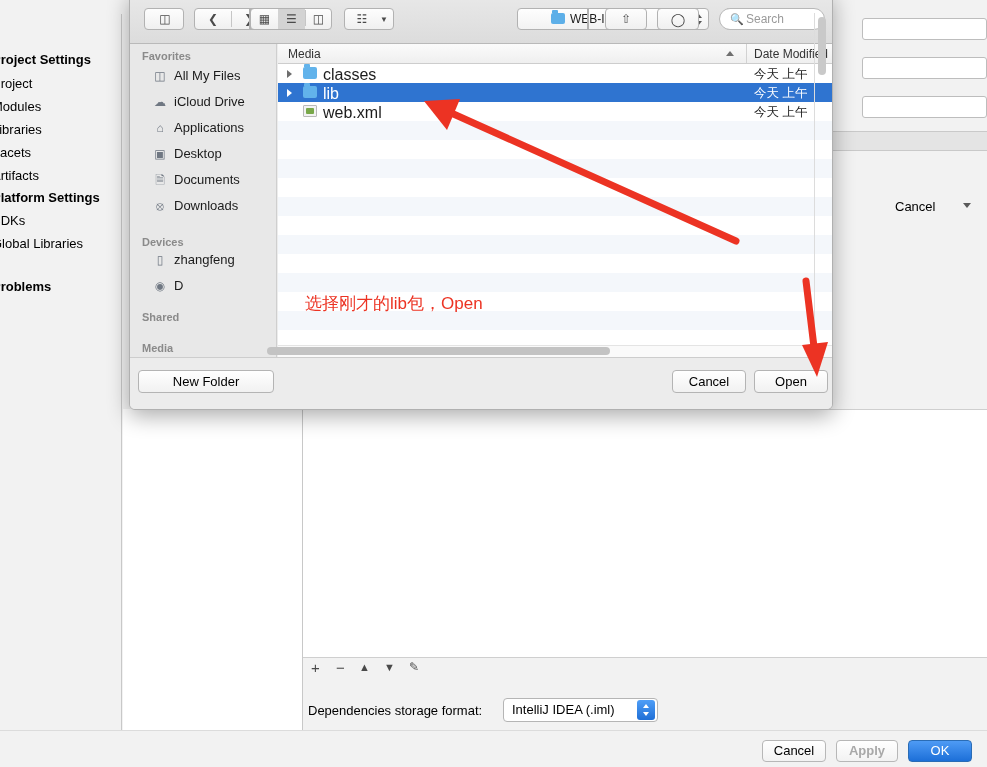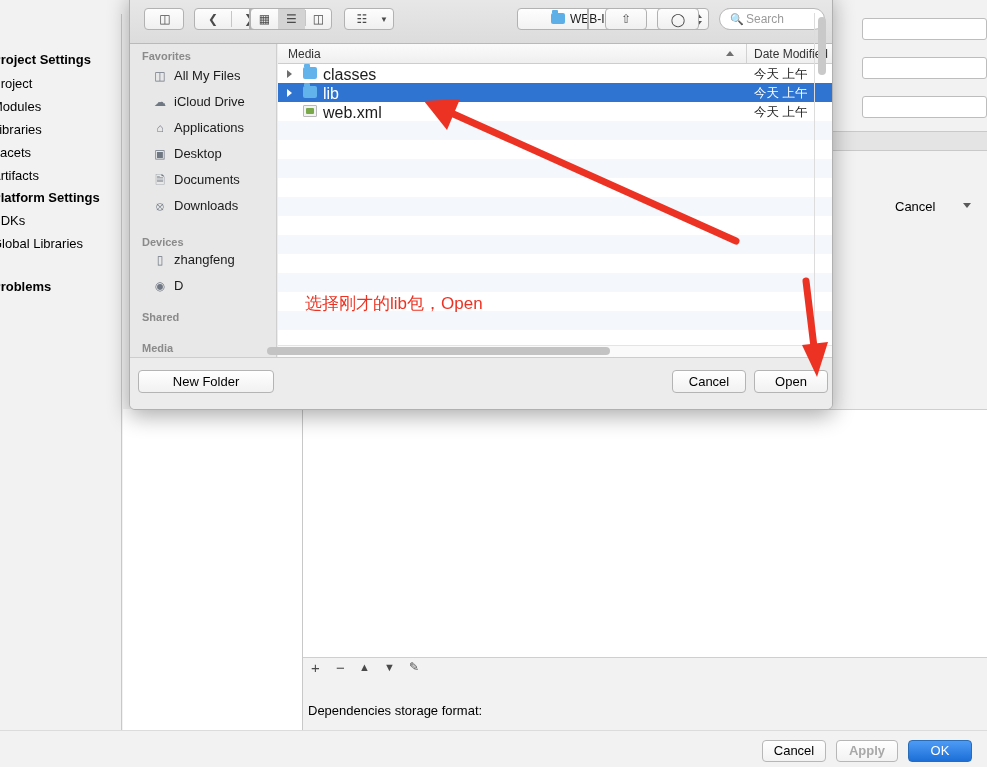--- a/index.html
+++ b/index.html
@@ -604,20 +604,24 @@
   <div id="deps-toolbar">
     <span class="tb-icon" style="left:8px">+</span>
     <span class="tb-icon" style="left:33px">−</span>
     <span class="tb-icon" style="left:56px;font-size:11px;top:3px">▲</span>
     <span class="tb-icon" style="left:81px;font-size:11px;top:3px">▼</span>
     <span class="tb-icon" style="left:106px;font-size:12px;top:2px">✎</span>
   </div>
 
   <div id="deps-format-row">
     <span id="deps-format-label">Dependencies storage format:</span>
+    <div id="deps-format-select">
+      <span>IntelliJ IDEA (.iml)</span>
+      <span class="stepper"></span>
+    </div>
   </div>
 
   <div id="bg-bottom">
 
     <div class="mac-btn" style="left:762px; top:9px; width:64px;">Cancel</div>
     <div class="mac-btn disabled" style="left:836px; top:9px; width:62px;">Apply</div>
     <div class="mac-btn primary" style="left:908px; top:9px; width:64px;">OK</div>
   </div>
 </div>
 

